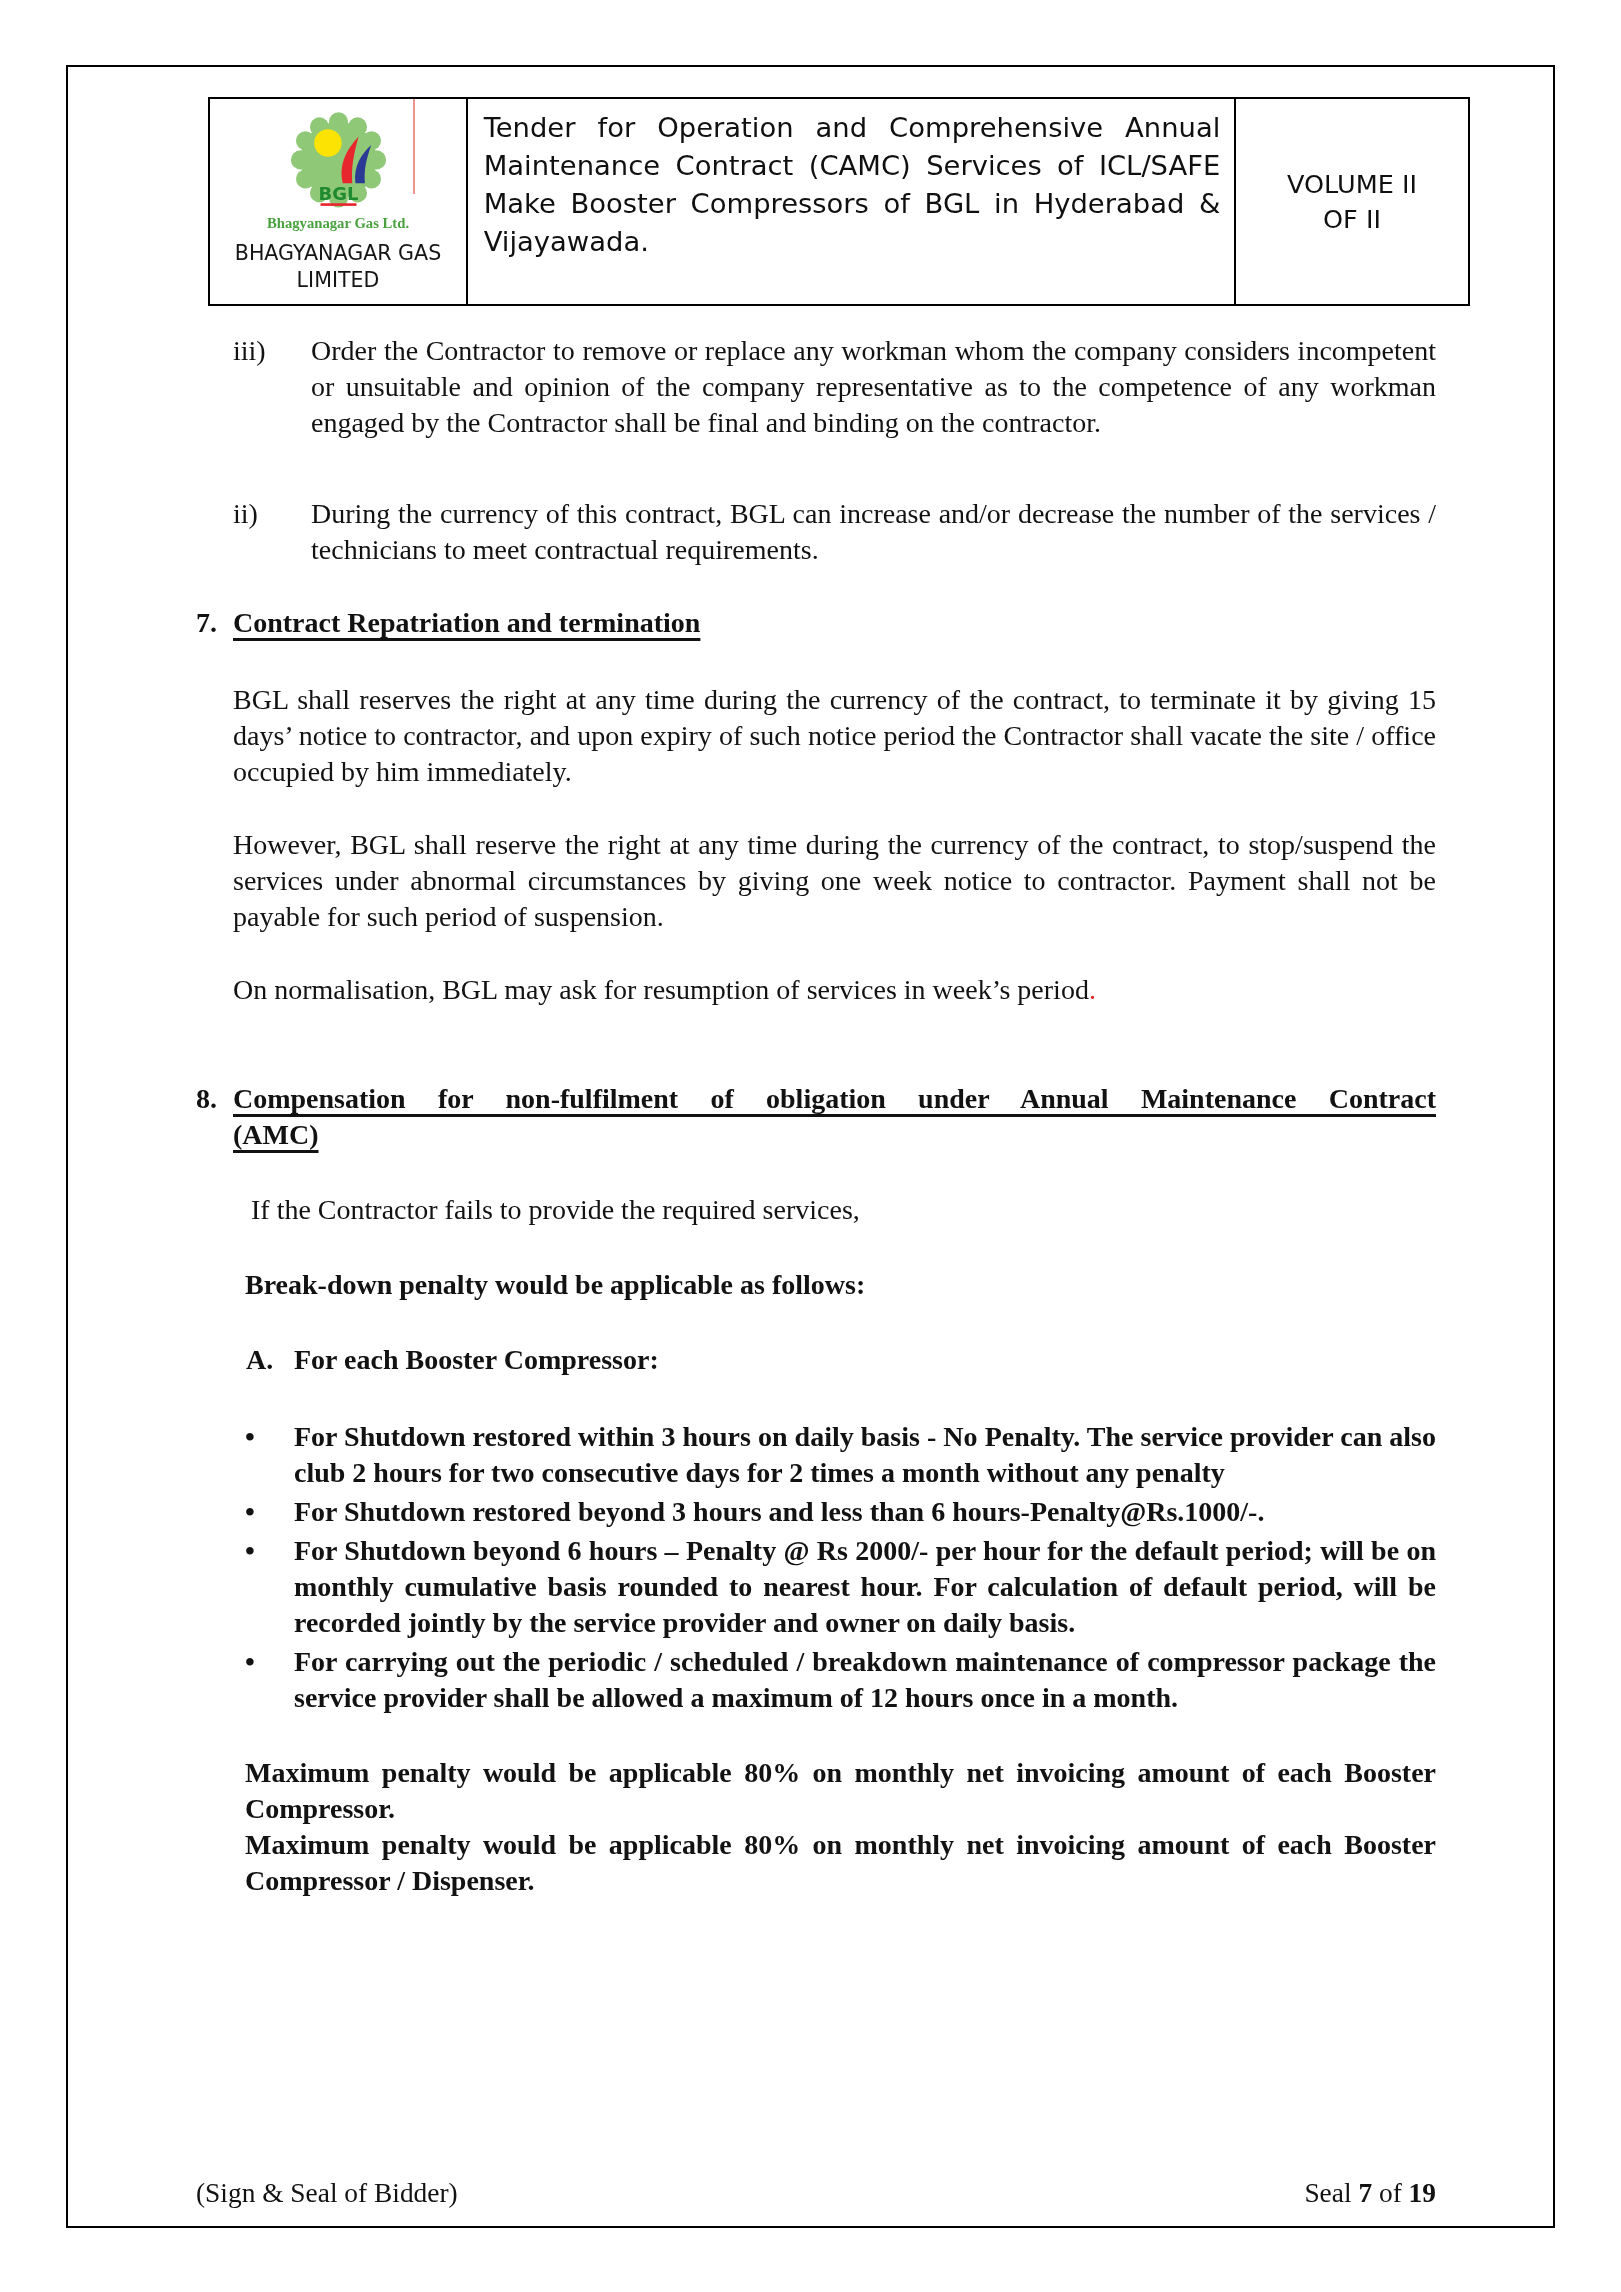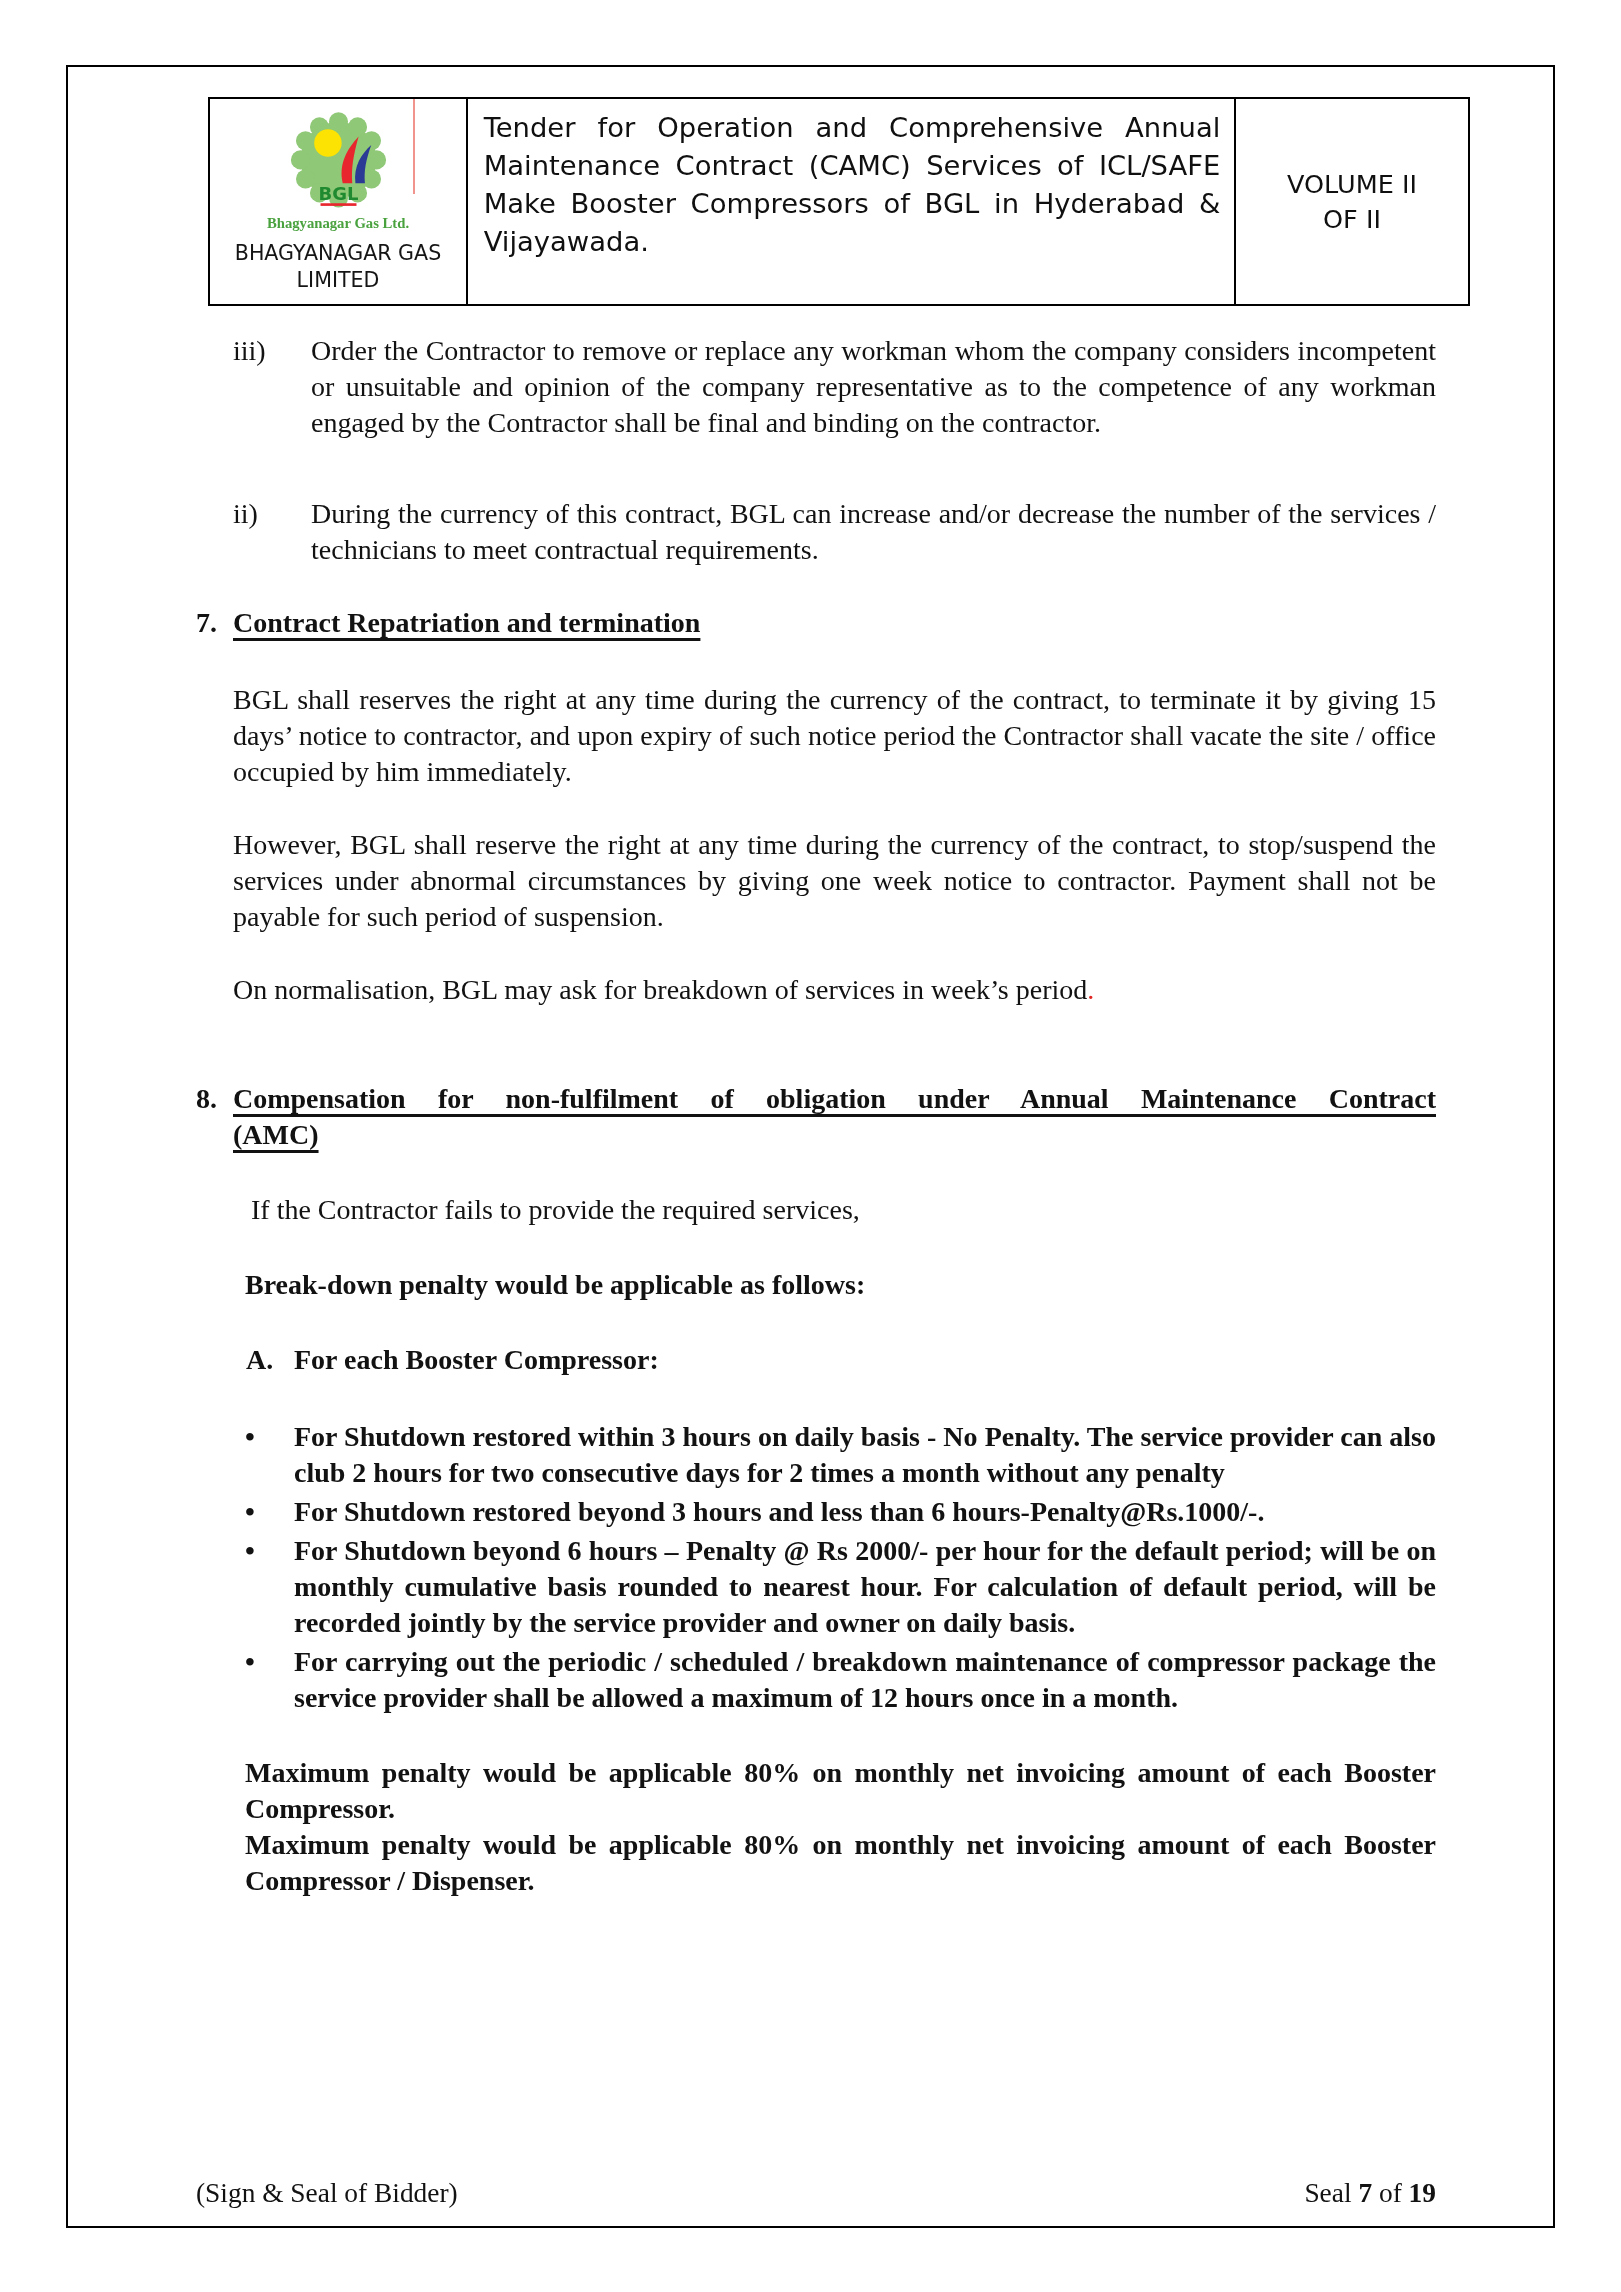--- a/index.html
+++ b/index.html
@@ -170,21 +170,21 @@
 
     <div class="h-row h7">
       <span class="h-num">7.</span>
       <span class="u">Contract Repatriation and termination</span>
     </div>
 
     <p class="s7-para">BGL shall reserves the right at any time during the currency of the contract, to terminate it by giving 15 days’ notice to contractor, and upon expiry of such notice period the Contractor shall vacate the site / office occupied by him immediately.</p>
 
     <p class="s7-para">However, BGL shall reserve the right at any time during the currency of the contract, to stop/suspend the services under abnormal circumstances by giving one week notice to contractor. Payment shall not be payable for such period of suspension.</p>
 
-    <p class="s7-para last"><span>On normalisation, BGL may ask for breakdown of services in week’s period</span><span class="red">.</span></p>
+    <p class="s7-para last"><span>On normalisation, BGL may ask for resumption of services in week’s period</span><span class="red">.</span></p>
 
     <div class="h-row h8">
       <span class="h-num">8.</span>
       <span class="htext">
         <span class="stretch u">Compensation for non-fulfilment of obligation under Annual Maintenance Contract</span>
         <span class="lastline"><span class="u">(AMC)</span></span>
       </span>
     </div>
 
     <p class="intro">If the Contractor fails to provide the required services,</p>

